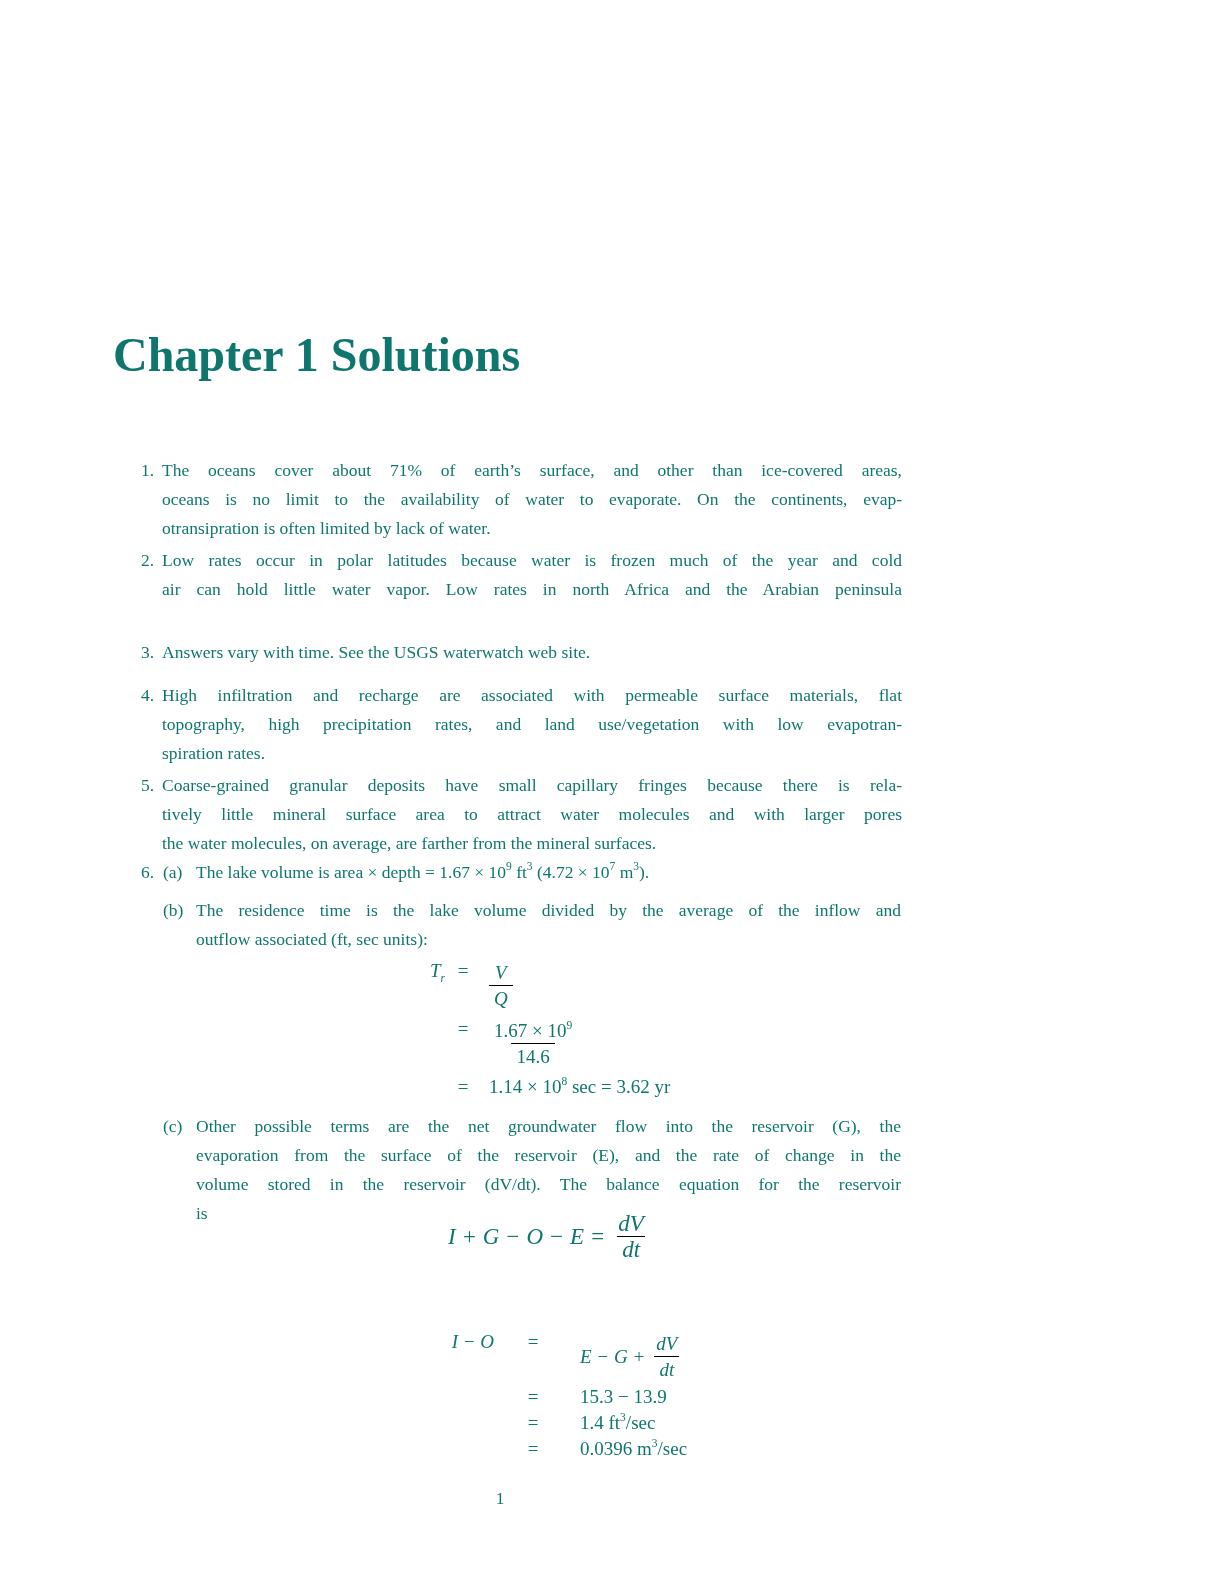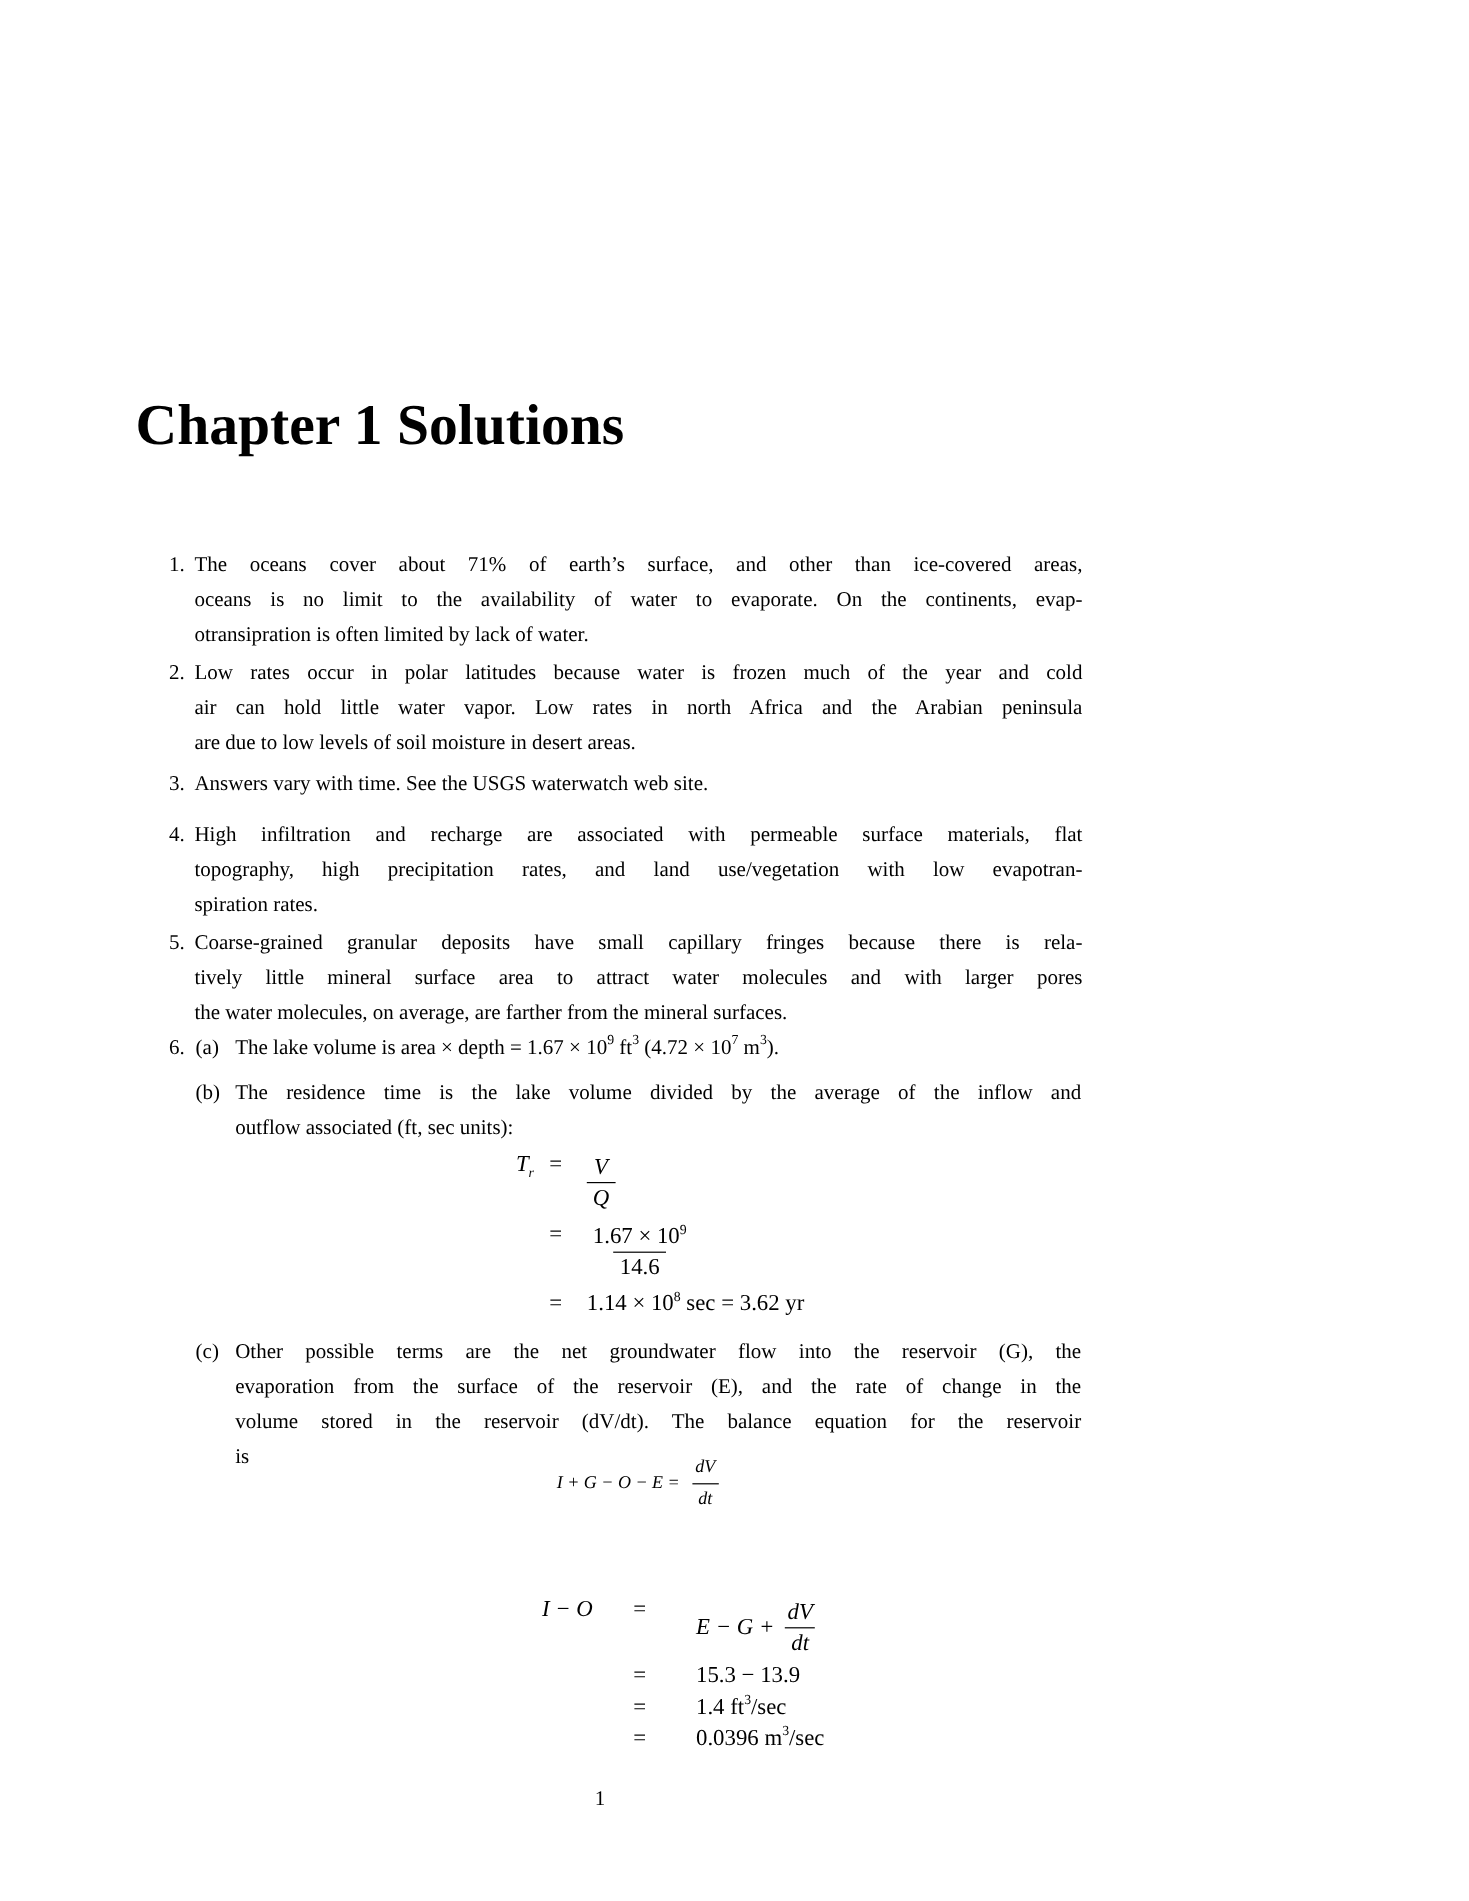--- a/index.html
+++ b/index.html
@@ -1,21 +1,21 @@
 <!DOCTYPE html>
 <html><head>
 <meta charset="utf-8">
 <style>
   html,body{margin:0;padding:0;background:#fff;}
   .page{
     position:relative;
     width:1083px;height:1584px;
     background:#ffffff;
     font-family:"Liberation Serif","DejaVu Serif",serif;
-    color:#000000;
+    color:#0f766e;
     font-size:17.5px;
     overflow:hidden;
   }
   .title{
     position:absolute;
     left:113px;top:327px;
     font-size:48px;line-height:56px;
     font-weight:bold;
     margin:0;
     white-space:nowrap;
@@ -54,23 +54,23 @@
   .frac .fnum,.frac .fden{padding:0 5px;line-height:25px;}
   .frac .fden{border-top:1.5px solid #000;}
   .eq-tr .lhs{width:42px;}
   .eq-tr .eqs{width:36px;}
   .eq-tr .eqrow{margin-bottom:7px;}
   .eq-io .lhs{width:66px;}
   .eq-io .eqs{width:38px;}
   .eq-io .eqrow{margin-bottom:4px;gap:20px;}
   .eq-center{
     position:absolute;
-    left:180px;width:705px;
+    left:196px;width:705px;
     display:flex;justify-content:center;align-items:center;
-    font-size:15px;
+    font-size:23px;
   }
   .eq-center .gap{width:8px;}
   .pagenum{
     position:absolute;
     left:480px;top:1484px;width:40px;
     text-align:center;line-height:29px;
   }
 </style>
 </head>
 <body>
@@ -83,21 +83,20 @@
   <div class="item-body" style="top:456px">
     <div class="ln just">The oceans cover about 71% of earth’s surface, and other than ice-covered areas,</div>
     <div class="ln just">oceans is no limit to the availability of water to evaporate. On the continents, evap-</div>
     <div class="ln">otransipration is often limited by lack of water.</div>
   </div>
 
   <div class="item-num" style="top:546px">2.</div>
   <div class="item-body" style="top:546px">
     <div class="ln just">Low rates occur in polar latitudes because water is frozen much of the year and cold</div>
     <div class="ln just">air can hold little water vapor. Low rates in north Africa and the Arabian peninsula</div>
-    <div class="ln">are due to low levels of soil moisture in desert areas.</div>
   </div>
 
   <div class="item-num" style="top:638px">3.</div>
   <div class="item-body" style="top:638px">
     <div class="ln">Answers vary with time. See the USGS waterwatch web site.</div>
   </div>
 
   <div class="item-num" style="top:681px">4.</div>
   <div class="item-body" style="top:681px">
     <div class="ln just">High infiltration and recharge are associated with permeable surface materials, flat</div>

